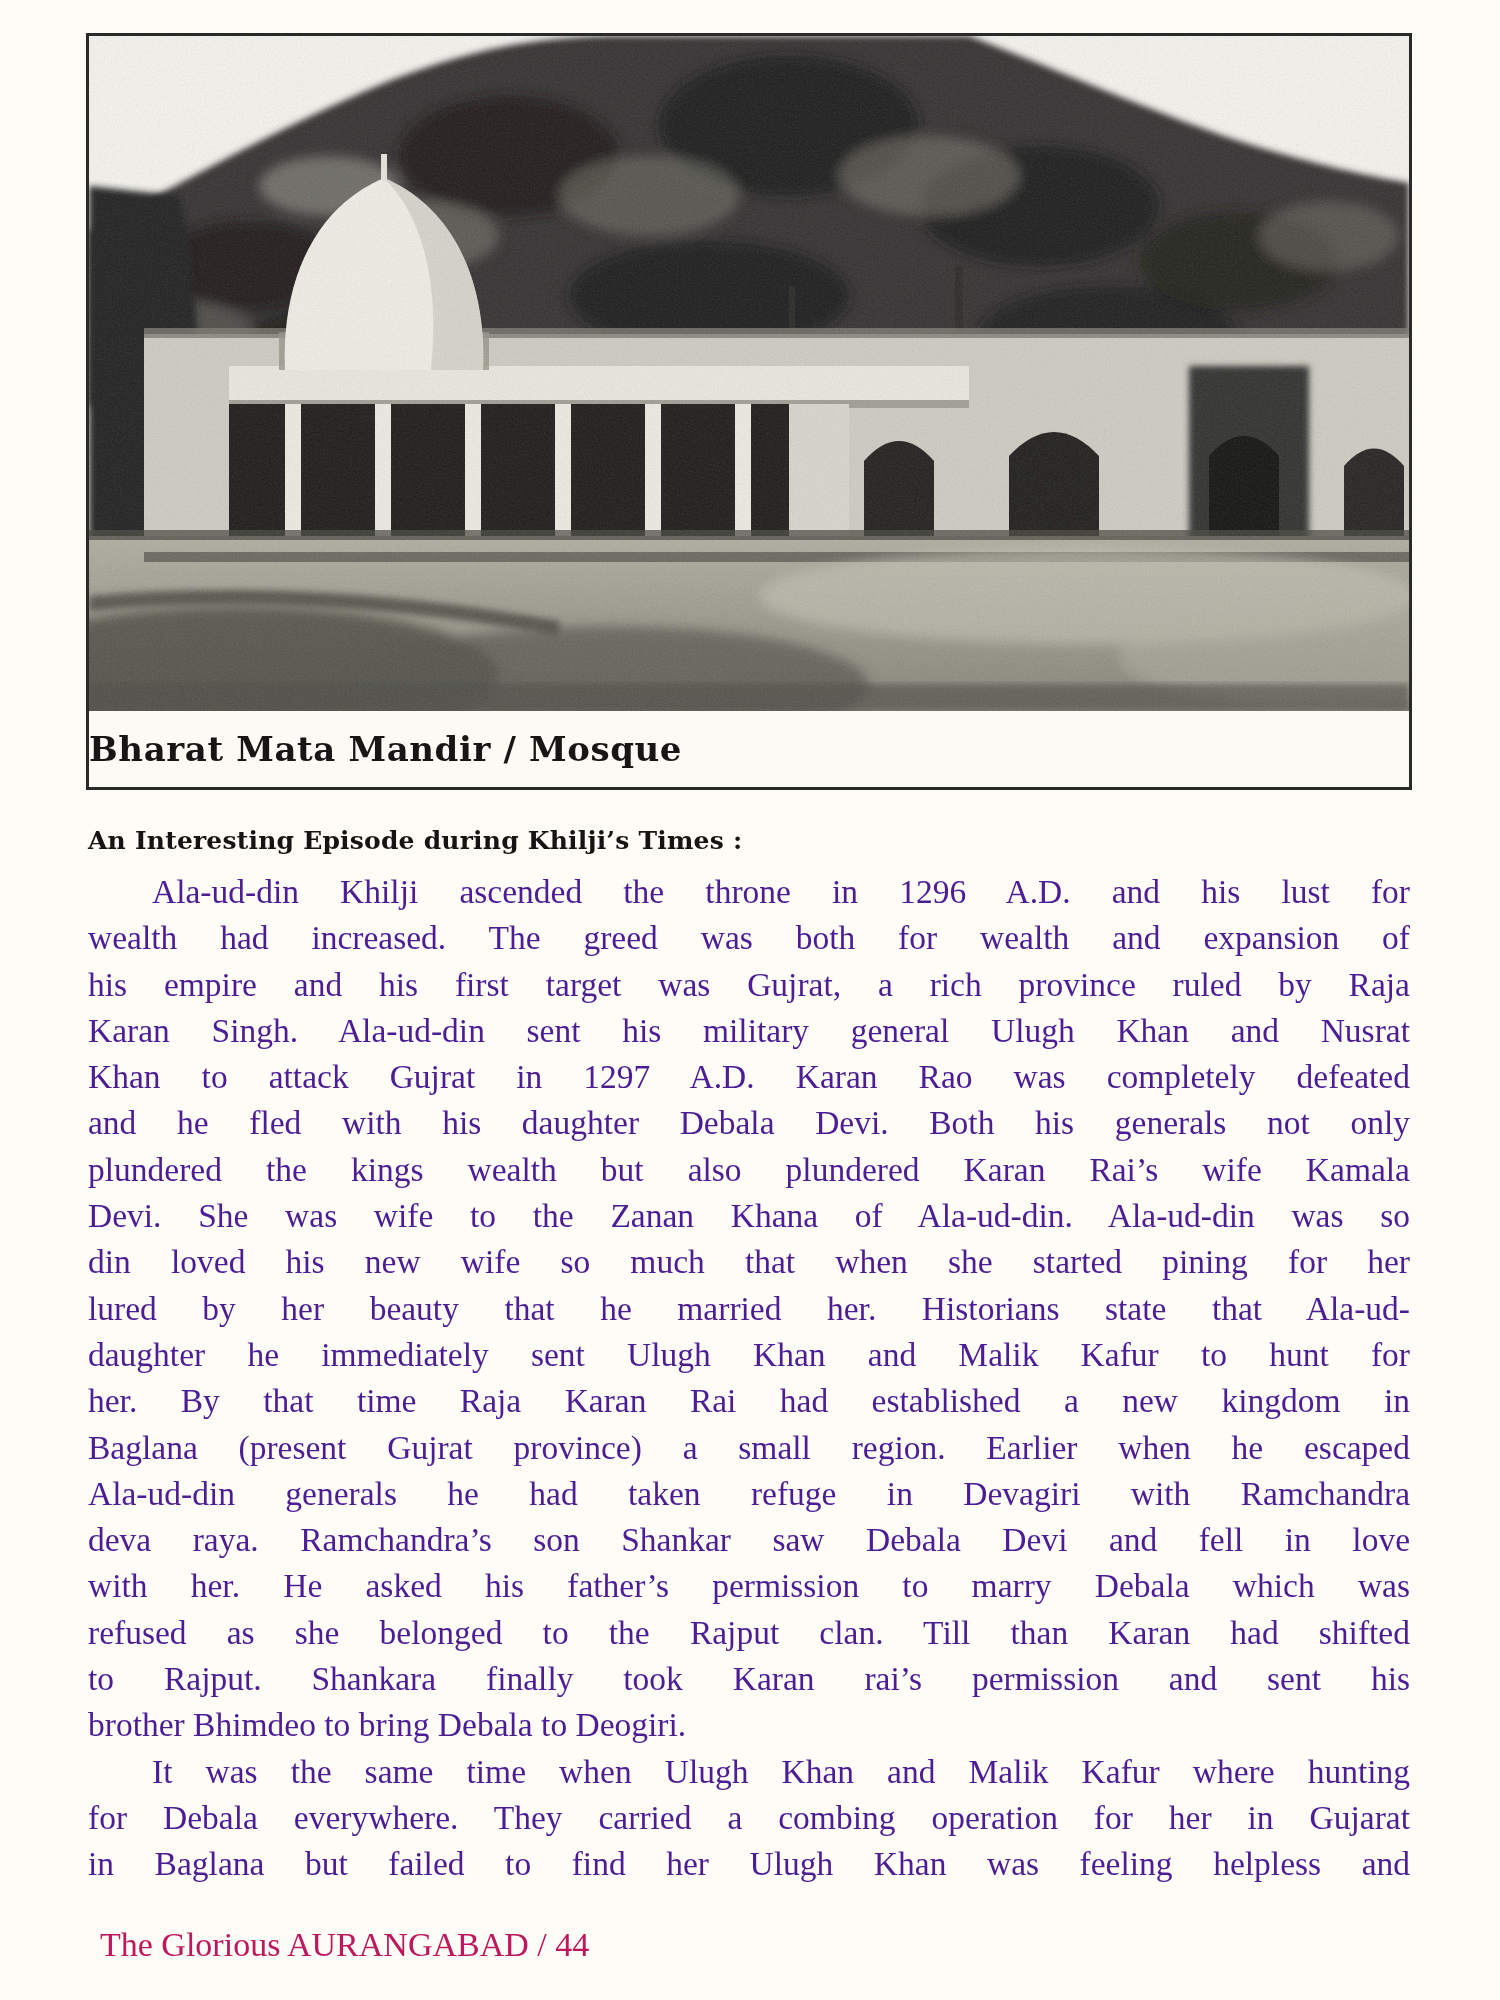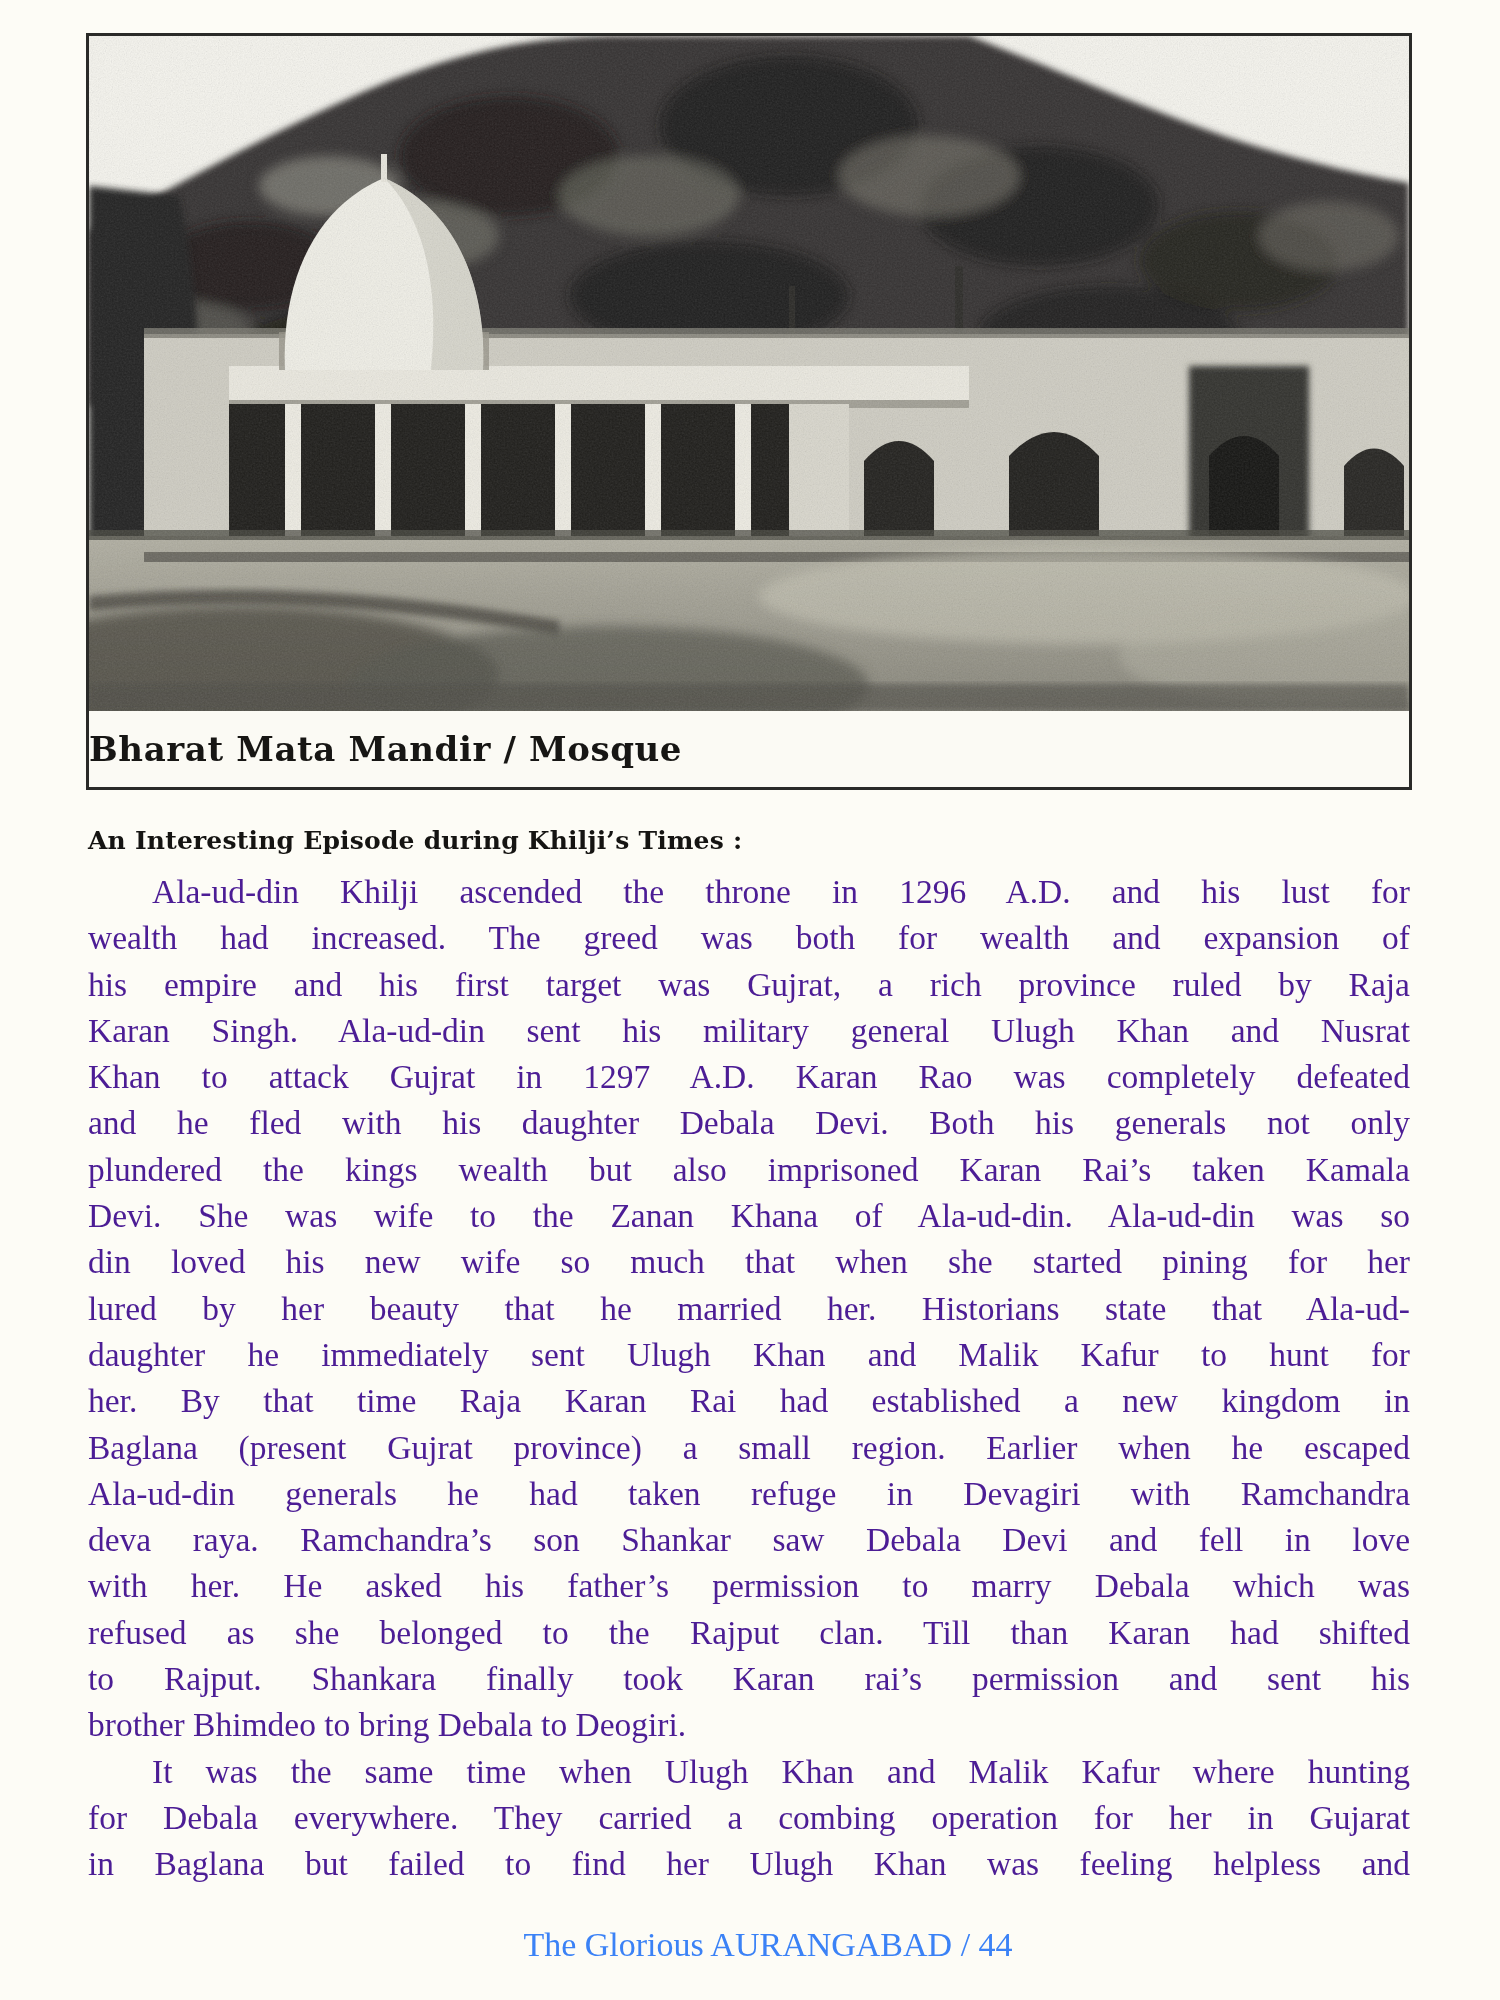--- a/index.html
+++ b/index.html
@@ -20,22 +20,22 @@
   .heading{position:absolute;left:88px;top:826px;width:1324px;
            font-family:"DejaVu Serif","Liberation Serif",serif;font-weight:bold;
            font-size:25px;letter-spacing:.2px;color:#151412;}
   .body-text{position:absolute;left:88px;top:869px;width:1322px;}
   .bline{font-size:33.5px;line-height:46.3px;height:46.3px;white-space:normal;
          text-align:justify;text-align-last:justify;color:#4c1d95;}
   .bline.indent{text-indent:64px;}
   .bline.flush{text-align-last:left;}
 
   
-  .page-footer{position:absolute;left:106px;top:1926px;width:1324px;text-align:center;
-               font-size:34px;color:#3b82f6;}
+  .page-footer{position:absolute;left:100px;top:1926px;width:1324px;text-align:left;
+               font-size:34px;color:#be185d;}
 </style>
 </head>
 <body>
 
 <div class="page">
 
   <figure class="photo-frame" style="margin:0">
 
     <svg class="photo" viewBox="0 0 1320 675" preserveAspectRatio="none" aria-hidden="true">
       <defs>
@@ -131,21 +131,21 @@
 
   <h2 class="heading" style="margin:0">An Interesting Episode during Khilji’s Times :</h2>
 
   <div class="body-text">
     <div class="bline indent">Ala-ud-din Khilji ascended the throne in 1296 A.D. and his lust for</div>
     <div class="bline">wealth had increased. The greed was both for wealth and expansion of</div>
     <div class="bline">his empire and his first target was Gujrat, a rich province ruled by Raja</div>
     <div class="bline">Karan Singh. Ala-ud-din sent his military general Ulugh Khan and Nusrat</div>
     <div class="bline">Khan to attack Gujrat in 1297 A.D. Karan Rao was completely defeated</div>
     <div class="bline">and he fled with his daughter Debala Devi. Both his generals not only</div>
-    <div class="bline">plundered the kings wealth but also imprisoned Karan Rai’s taken Kamala</div>
+    <div class="bline">plundered the kings wealth but also plundered Karan Rai’s wife Kamala</div>
     <div class="bline">Devi. She was wife to the Zanan Khana of Ala-ud-din. Ala-ud-din was so</div>
     <div class="bline">din loved his new wife so much that when she started pining for her</div>
     <div class="bline">lured by her beauty that he married her. Historians state that Ala-ud-</div>
     <div class="bline">daughter he immediately sent Ulugh Khan and Malik Kafur to hunt for</div>
     <div class="bline">her. By that time Raja Karan Rai had established a new kingdom in</div>
     <div class="bline">Baglana (present Gujrat province) a small region. Earlier when he escaped</div>
     <div class="bline">Ala-ud-din generals he had taken refuge in Devagiri with Ramchandra</div>
     <div class="bline">deva raya. Ramchandra’s son Shankar saw Debala Devi and fell in love</div>
     <div class="bline">with her. He asked his father’s permission to marry Debala which was</div>
     <div class="bline">refused as she belonged to the Rajput clan. Till than Karan had shifted</div>

